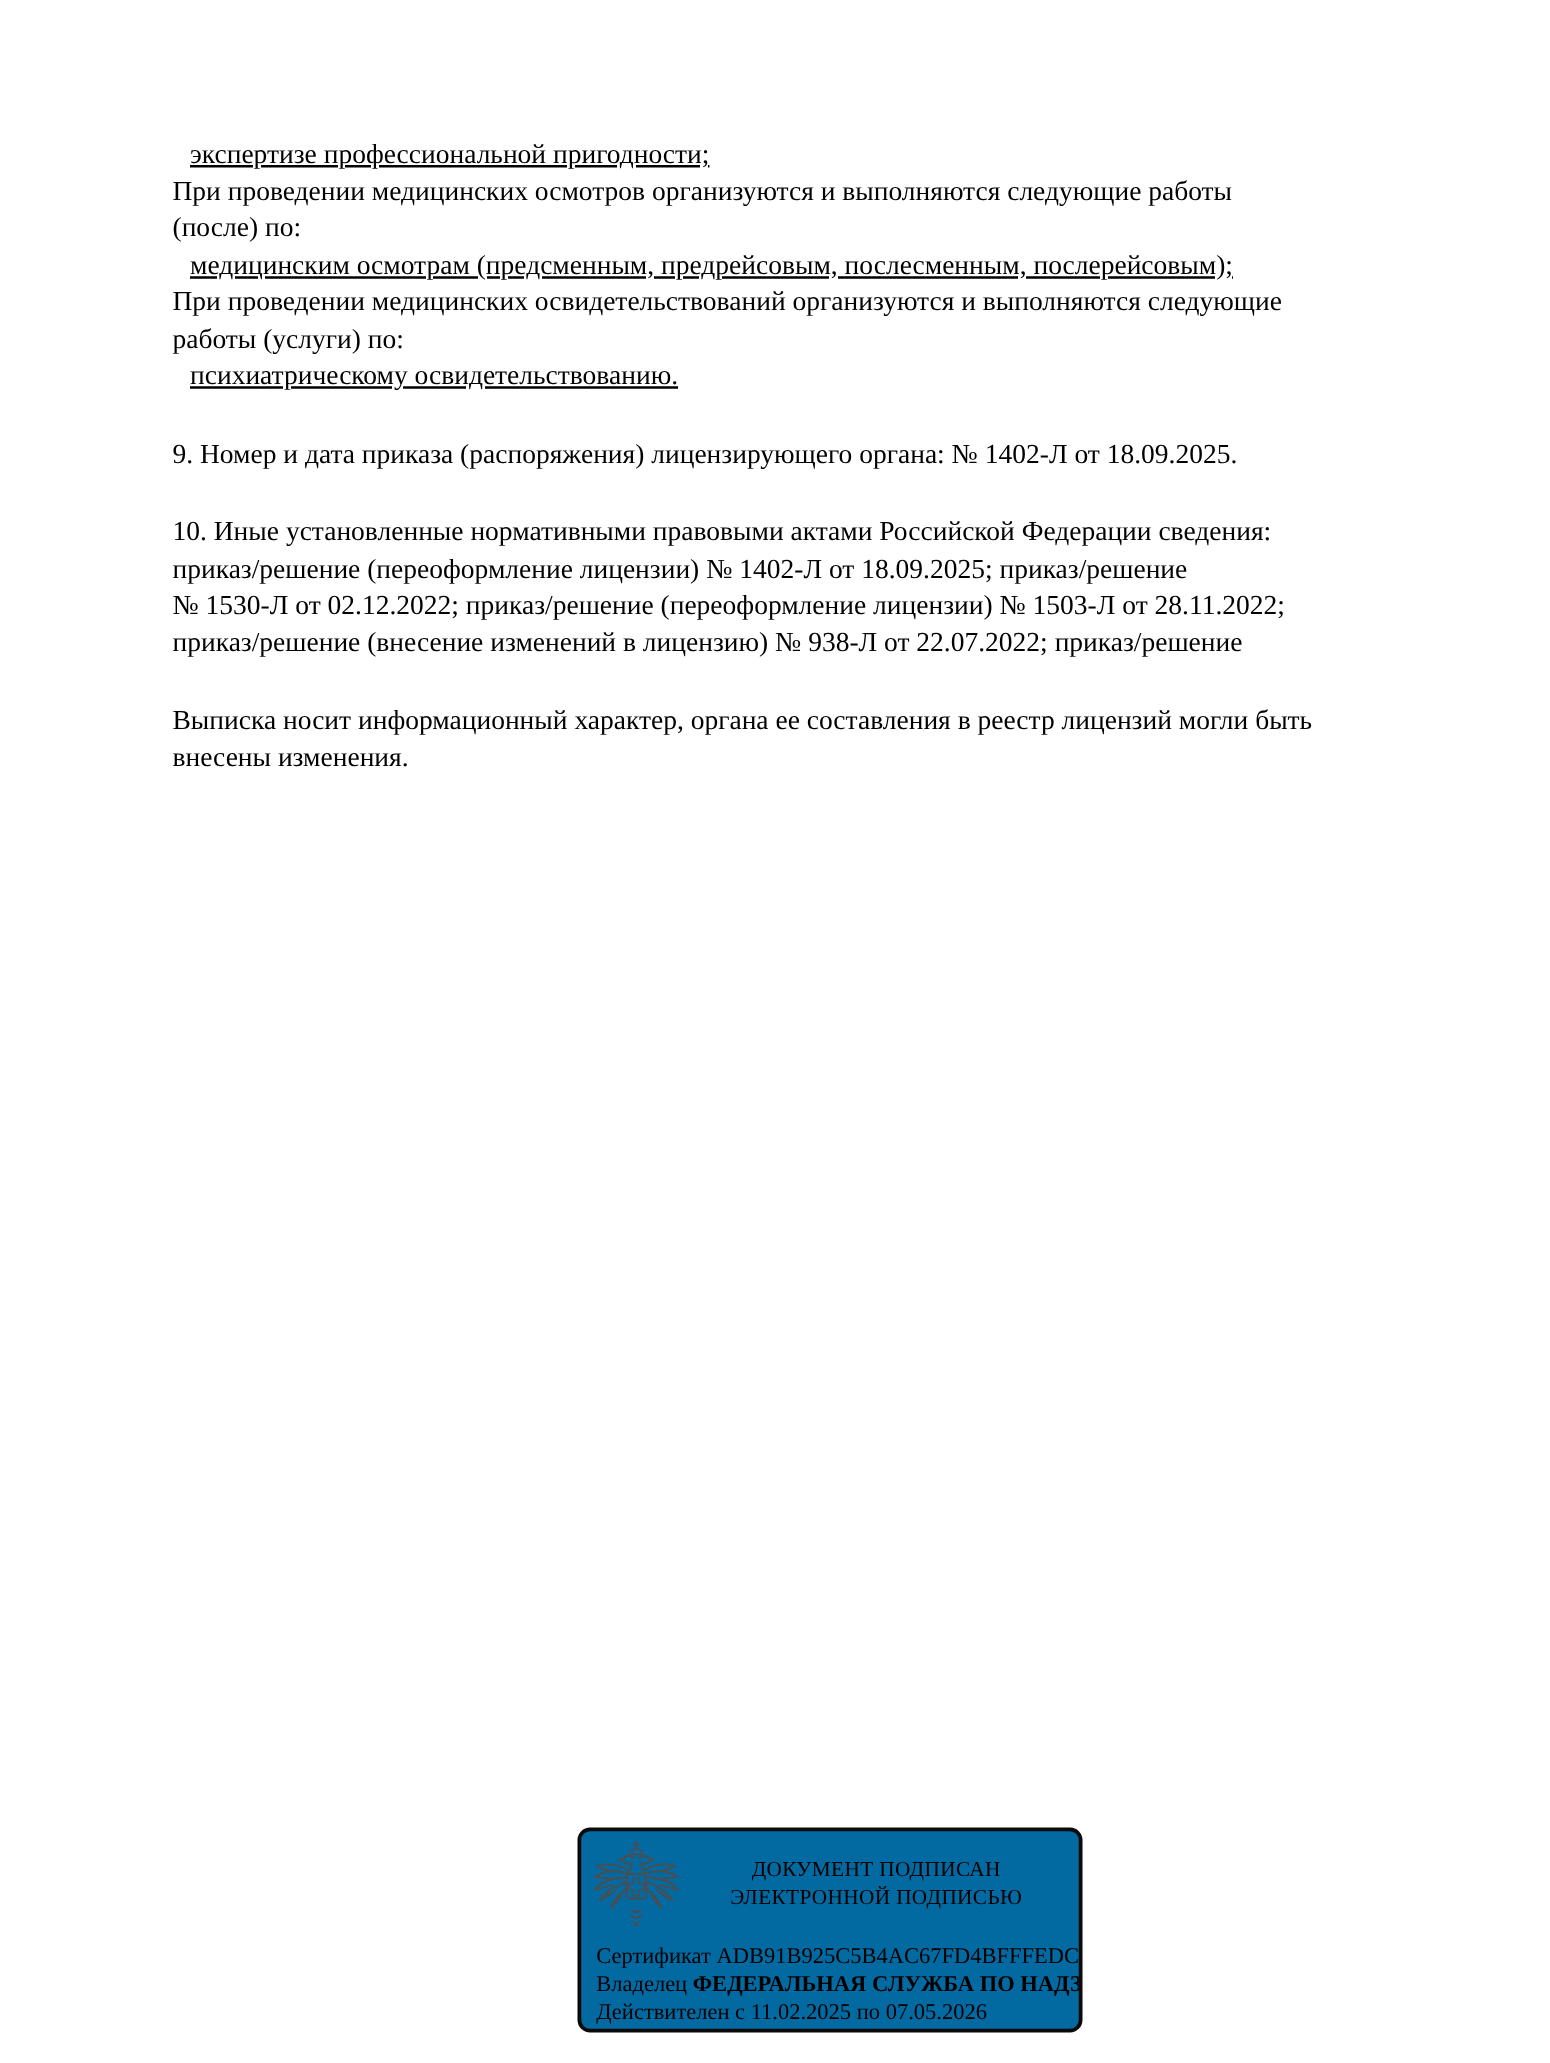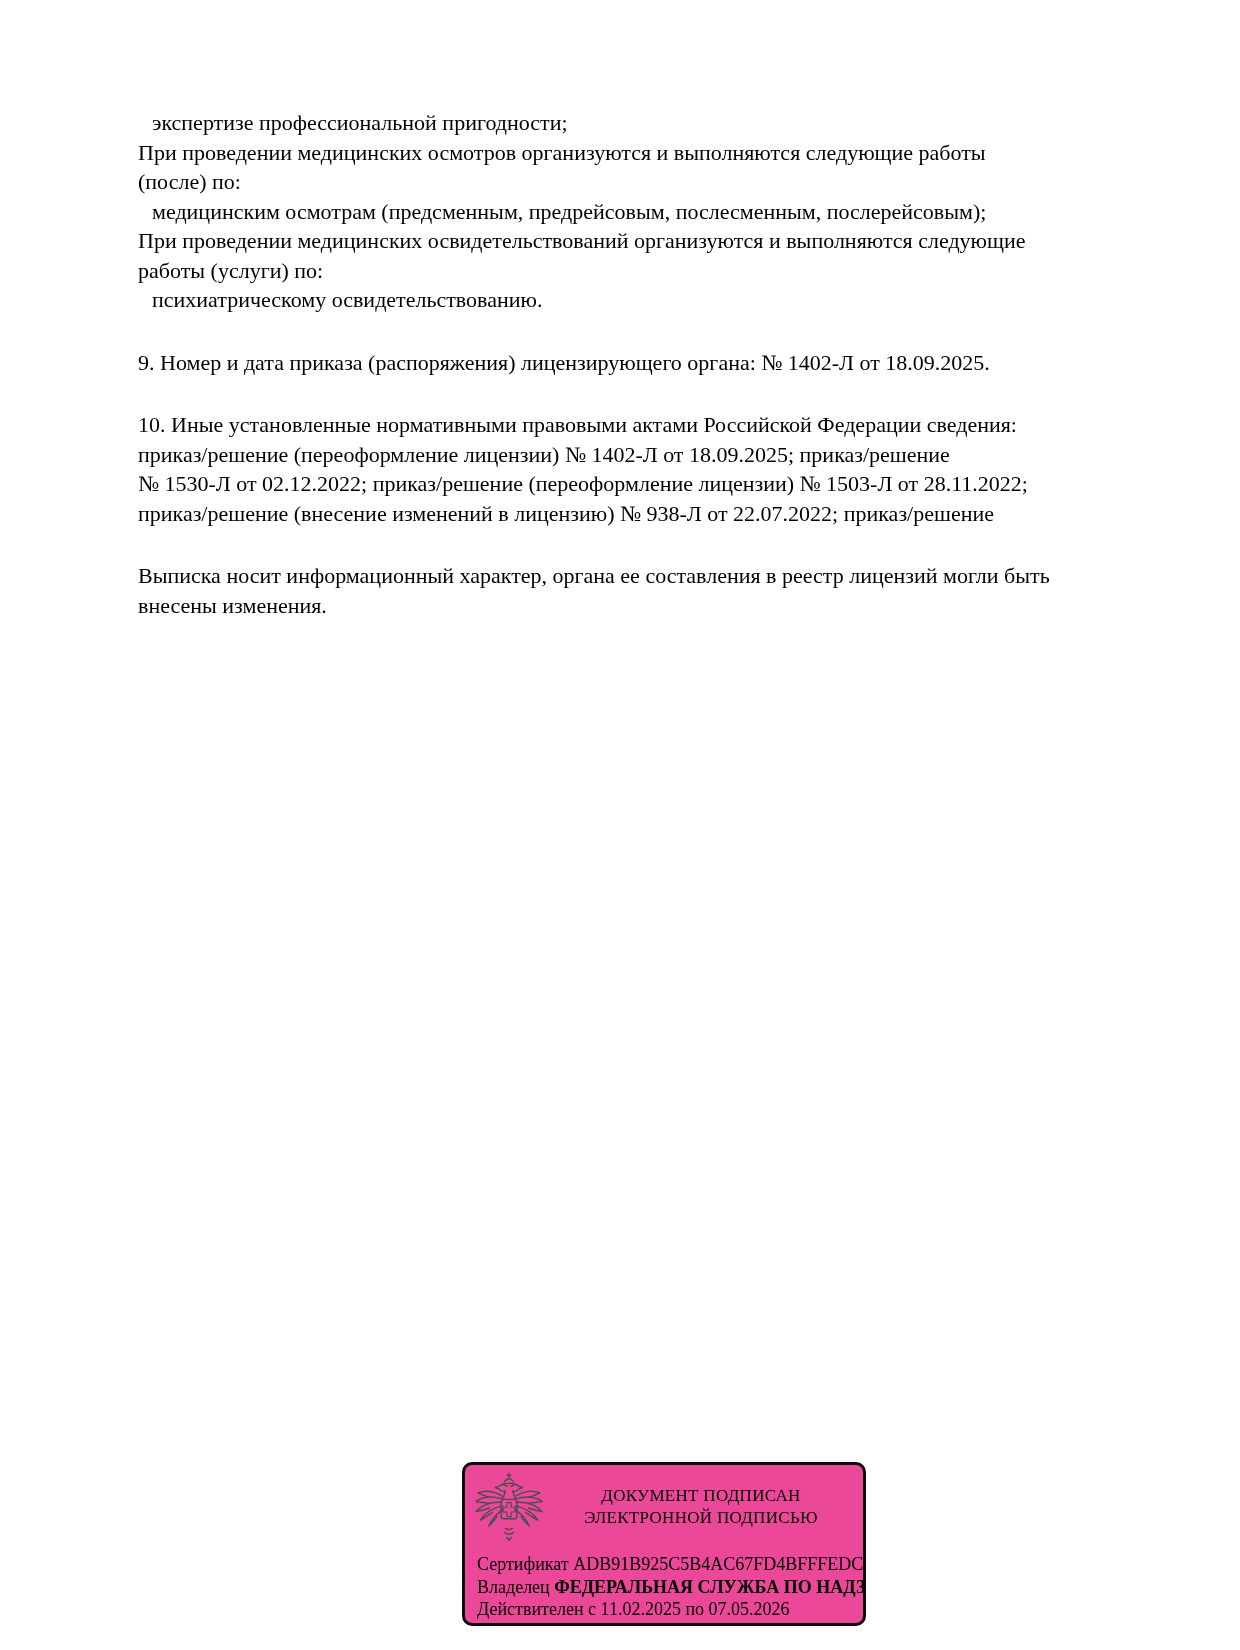--- a/index.html
+++ b/index.html
@@ -22,34 +22,35 @@
     top: 108px;
     width: 1045px;
     font-size: 22px;
     line-height: 29.5px;
   }
   .line {
     white-space: nowrap;
   }
   .line.indent {
     padding-left: 14px;
+    text-decoration: underline;
   }
   .para-gap {
     height: 33px;
   }
   
   .stamp {
     position: absolute;
     left: 462px;
     top: 1462px;
     width: 398px;
     height: 158px;
     border: 3px solid #0a0a0a;
     border-radius: 10px;
-    background: #ec4899;
+    background: #0369a1;
     overflow: hidden;
   }
   .stamp-head {
     display: flex;
     align-items: flex-start;
     padding: 5px 6px 0 8px;
   }
   .emblem {
     flex: 0 0 auto;
     width: 72px;

